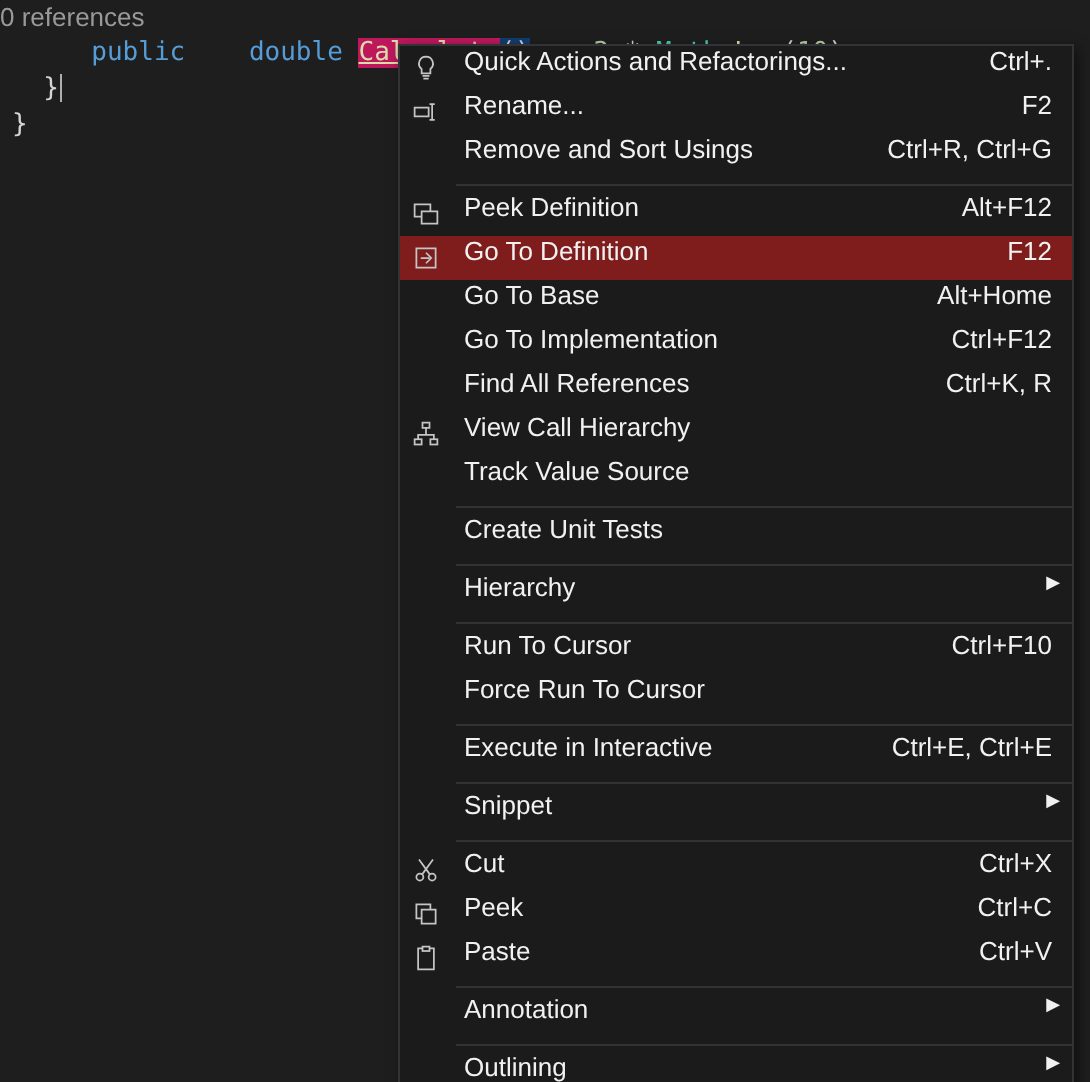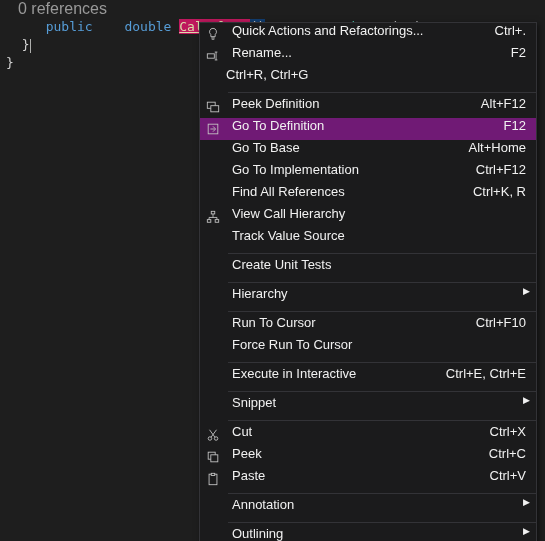--- a/index.html
+++ b/index.html
@@ -14,23 +14,23 @@
     position: relative;
   }
   .editor {
     padding: 0;
     font-family: Consolas, monospace;
     font-size: 13px;
     line-height: 18px;
   }
   .codelens {
     color: #999999;
-    font-size: 16px;
+    font-size: 13px;
     font-family: "Segoe UI", sans-serif;
-    padding-left: 18px;
+    padding-left: 0;
   }
   .codeline {
     white-space: pre;
     padding-left: 6px;
   }
   .tok-keyword { color: #569cd6; margin-left: 24px; }
   .tok-method { color: #dcdcaa; }
   .tok-class { color: #4ec9b0; }
   .tok-number { color: #b5cea8; }
   .tok-punct { color: #d4d4d4; }
@@ -45,21 +45,21 @@
     background: #1b1b1c;
     border: 1px solid #333337;
     box-shadow: 2px 2px 6px rgba(0,0,0,0.5);
   }
   .menu-item {
     display: flex;
     height: 22px;
     color: #f1f1f1;
     cursor: default;
   }
-  .menu-item.selected { background: #701a75; }
+  .menu-item.selected { background: #7f1d1d; }
   .menu-icon {
     width: 26px;
     display: flex;
     align-items: center;
     justify-content: center;
     flex-shrink: 0;
   }
   .menu-icon svg { width: 14px; height: 14px; }
   .menu-label {
     flex: 1;
@@ -118,20 +118,21 @@
         <svg viewBox="0 0 16 16">
           <rect x="1.5" y="5.5" width="8" height="5" fill="none" stroke="#c5c5c5"></rect>
           <path stroke="#c5c5c5" d="M11.5 3.5v9M10 3.5h3M10 12.5h3"></path>
         </svg>
       </span>
       <span class="menu-label">Rename...</span>
       <span class="menu-shortcut">F2</span>
     </div>
     <div class="menu-item">
       <span class="menu-icon"></span>
+      <span class="menu-label">Remove and Sort Usings</span>
       <span class="menu-shortcut">Ctrl+R, Ctrl+G</span>
     </div>
     <div class="menu-sep"></div>
     <div class="menu-item">
       <span class="menu-icon">
         <svg viewBox="0 0 16 16">
           <rect x="1.5" y="2.5" width="9" height="7" fill="none" stroke="#c5c5c5"></rect>
           <rect x="5.5" y="6.5" width="9" height="7" fill="#1b1b1c" stroke="#c5c5c5"></rect>
         </svg>
       </span>

